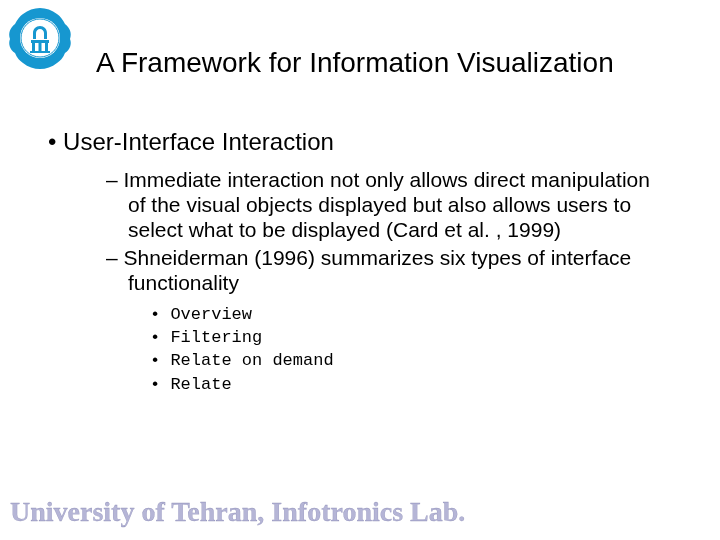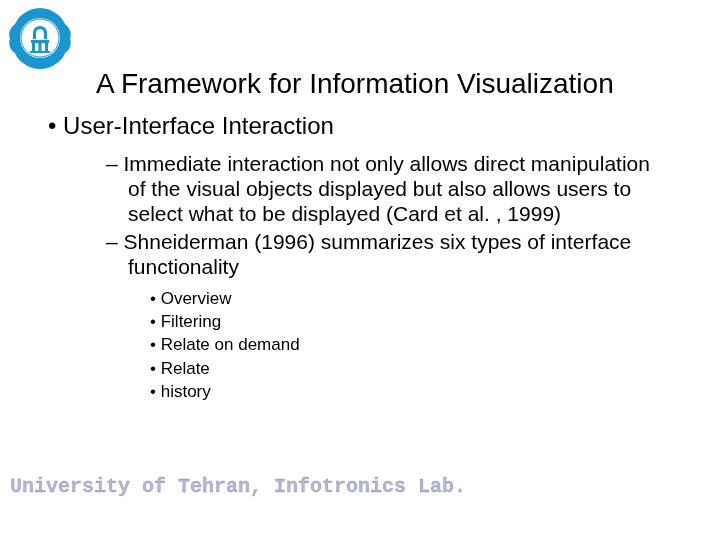--- a/index.html
+++ b/index.html
@@ -16,28 +16,28 @@
   .logo {
     position: absolute;
     top: 6px;
     left: 8px;
     width: 64px;
     height: 64px;
   }
   .logo svg { width: 100%; height: 100%; }
   .title {
     position: absolute;
-    top: 68px;
+    top: 47px;
     left: 96px;
     font-size: 28px;
     font-weight: normal;
   }
   .body {
     position: absolute;
-    top: 112px;
+    top: 128px;
     left: 48px;
     right: 40px;
   }
   .lvl1 {
     font-size: 24px;
     margin: 0 0 12px 0;
     padding-left: 22px;
     text-indent: -22px;
   }
   .lvl1::before {
@@ -56,28 +56,28 @@
   .lvl3 {
     font-size: 17px;
     margin: 0 0 2px 0;
     padding-left: 118px;
     text-indent: -16px;
     line-height: 1.25;
   }
   .lvl3::before {
     content: "• ";
   }
-  .lvl3-group { margin-top: 8px; }
+  .lvl3-group { margin-top: 8px; font-family: Liberation Mono, monospace; }
   .footer {
     position: absolute;
     left: 10px;
-    bottom: 42px;
-    font-family: Liberation Mono, monospace;
+    bottom: 12px;
+    font-family: Liberation Serif, serif;
     font-weight: bold;
-    font-size: 20px;
+    font-size: 28px;
     color: rgba(120,120,180,0.55);
     -webkit-text-stroke: 0.3px rgba(80,80,140,0.5);
   }
 </style>
 </head>
 <body>
 
 <div class="logo">
   <svg viewBox="0 0 64 64">
     <path d="M32 2 C38 2 44 4 49 8 C52 10 55 14 57 18 C62 22 64 27 62 33 C64 38 62 44 57 47 C55 52 52 55 49 57 C44 61 38 63 32 63 C26 63 20 61 15 57 C12 55 9 52 7 47 C2 44 0 38 2 33 C0 27 2 22 7 18 C9 14 12 10 15 8 C20 4 26 2 32 2 Z" fill="#1697d0"></path>
@@ -98,17 +98,16 @@
 
 <div class="body">
   <p class="lvl1">User-Interface Interaction</p>
   <p class="lvl2">Immediate interaction not only allows direct manipulation of the visual objects displayed but also allows users to select what to be displayed (Card et al. , 1999)</p>
   <p class="lvl2">Shneiderman (1996) summarizes six types of interface functionality</p>
   <div class="lvl3-group">
     <p class="lvl3">Overview</p>
     <p class="lvl3">Filtering</p>
     <p class="lvl3">Relate on demand</p>
     <p class="lvl3">Relate</p>
-    <p class="lvl3">history</p>
   </div>
 </div>
 
 <div class="footer">University of Tehran, Infotronics Lab.</div>
 
 </body></html>

